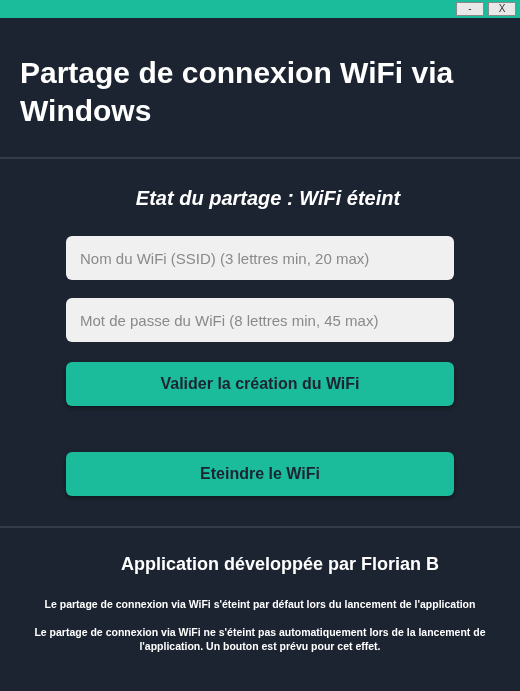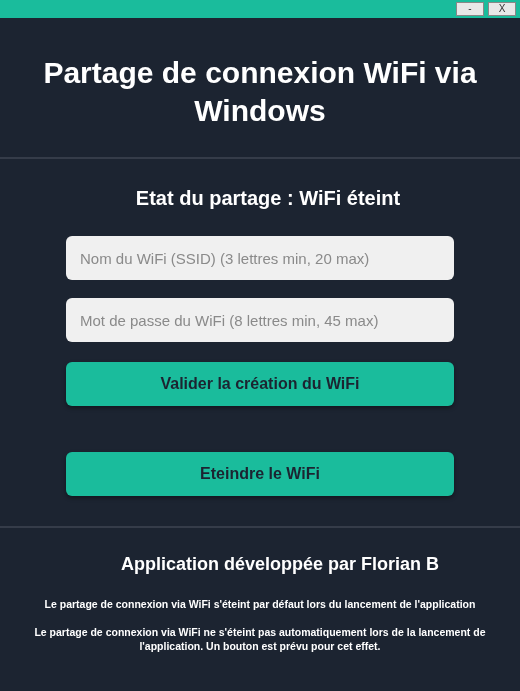--- a/index.html
+++ b/index.html
@@ -32,35 +32,35 @@
       line-height: 12px;
       text-align: center;
       color: #333;
       font-family: Arial, sans-serif;
       cursor: pointer;
     }
     .page-title {
       color: #ffffff;
       font-weight: 800;
       font-size: 30px;
-      text-align: center;
       padding: 36px 20px 28px 20px;
       line-height: 1.25;
     }
     .divider {
       border: none;
       border-top: 2px solid #353c49;
       margin: 0;
     }
     .status-heading {
       color: #ffffff;
       font-weight: 700;
       font-size: 20px;
       text-align: center;
       padding: 28px 0 26px 16px;
+      font-style: italic;
     }
     .form-area {
       padding: 0 66px;
     }
     .input-field {
       width: 100%;
       height: 44px;
       background: #f0f0f0;
       border: none;
       border-radius: 6px;

